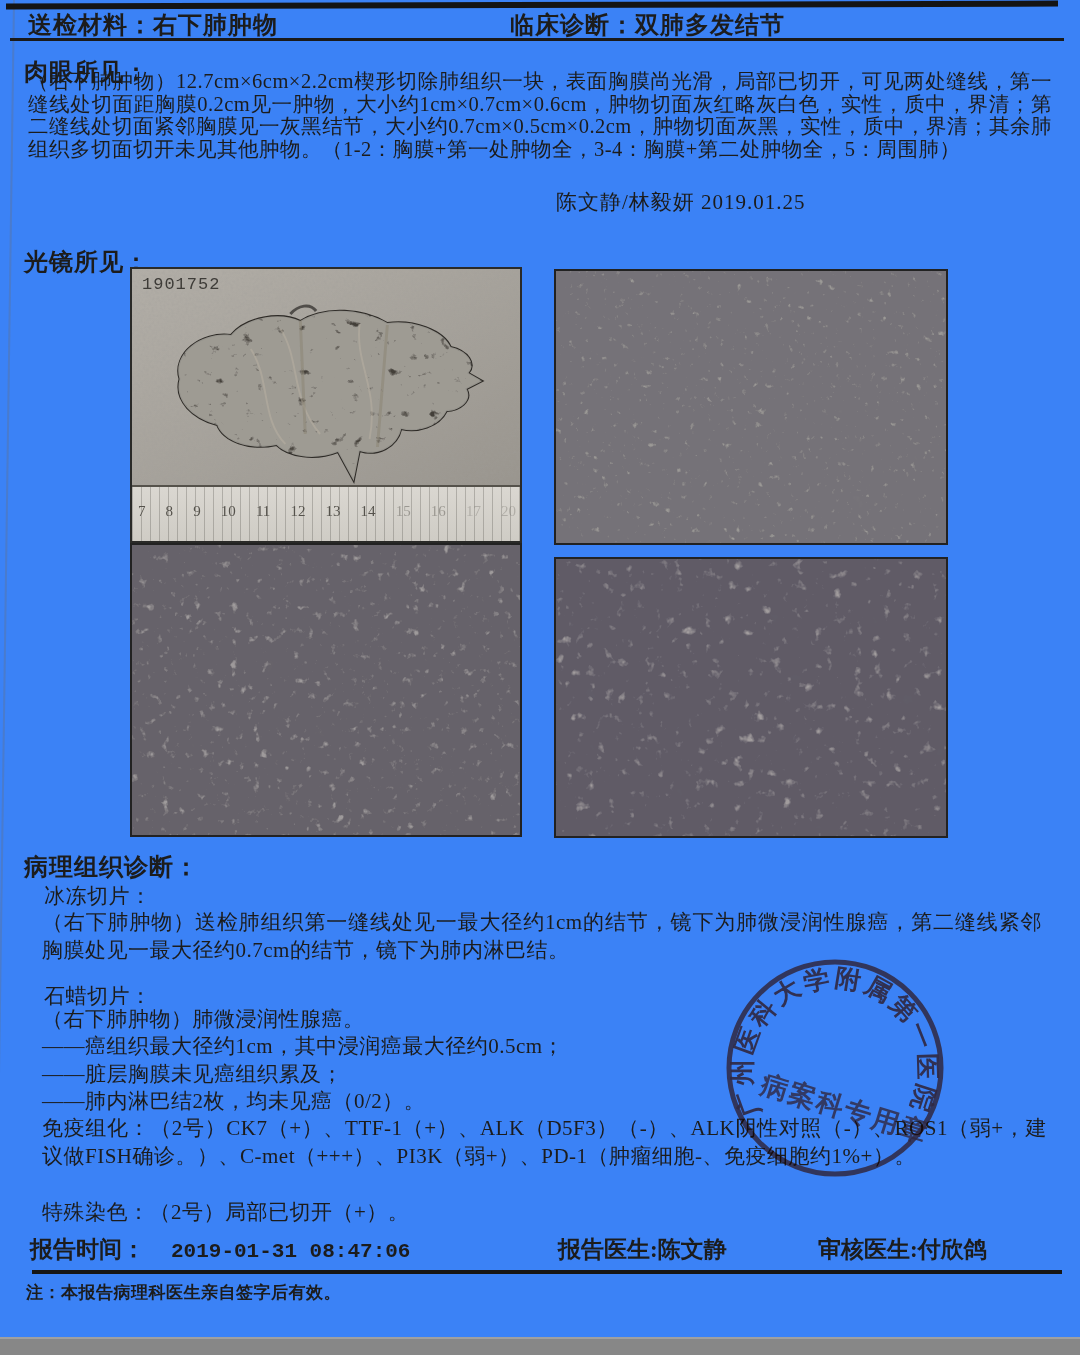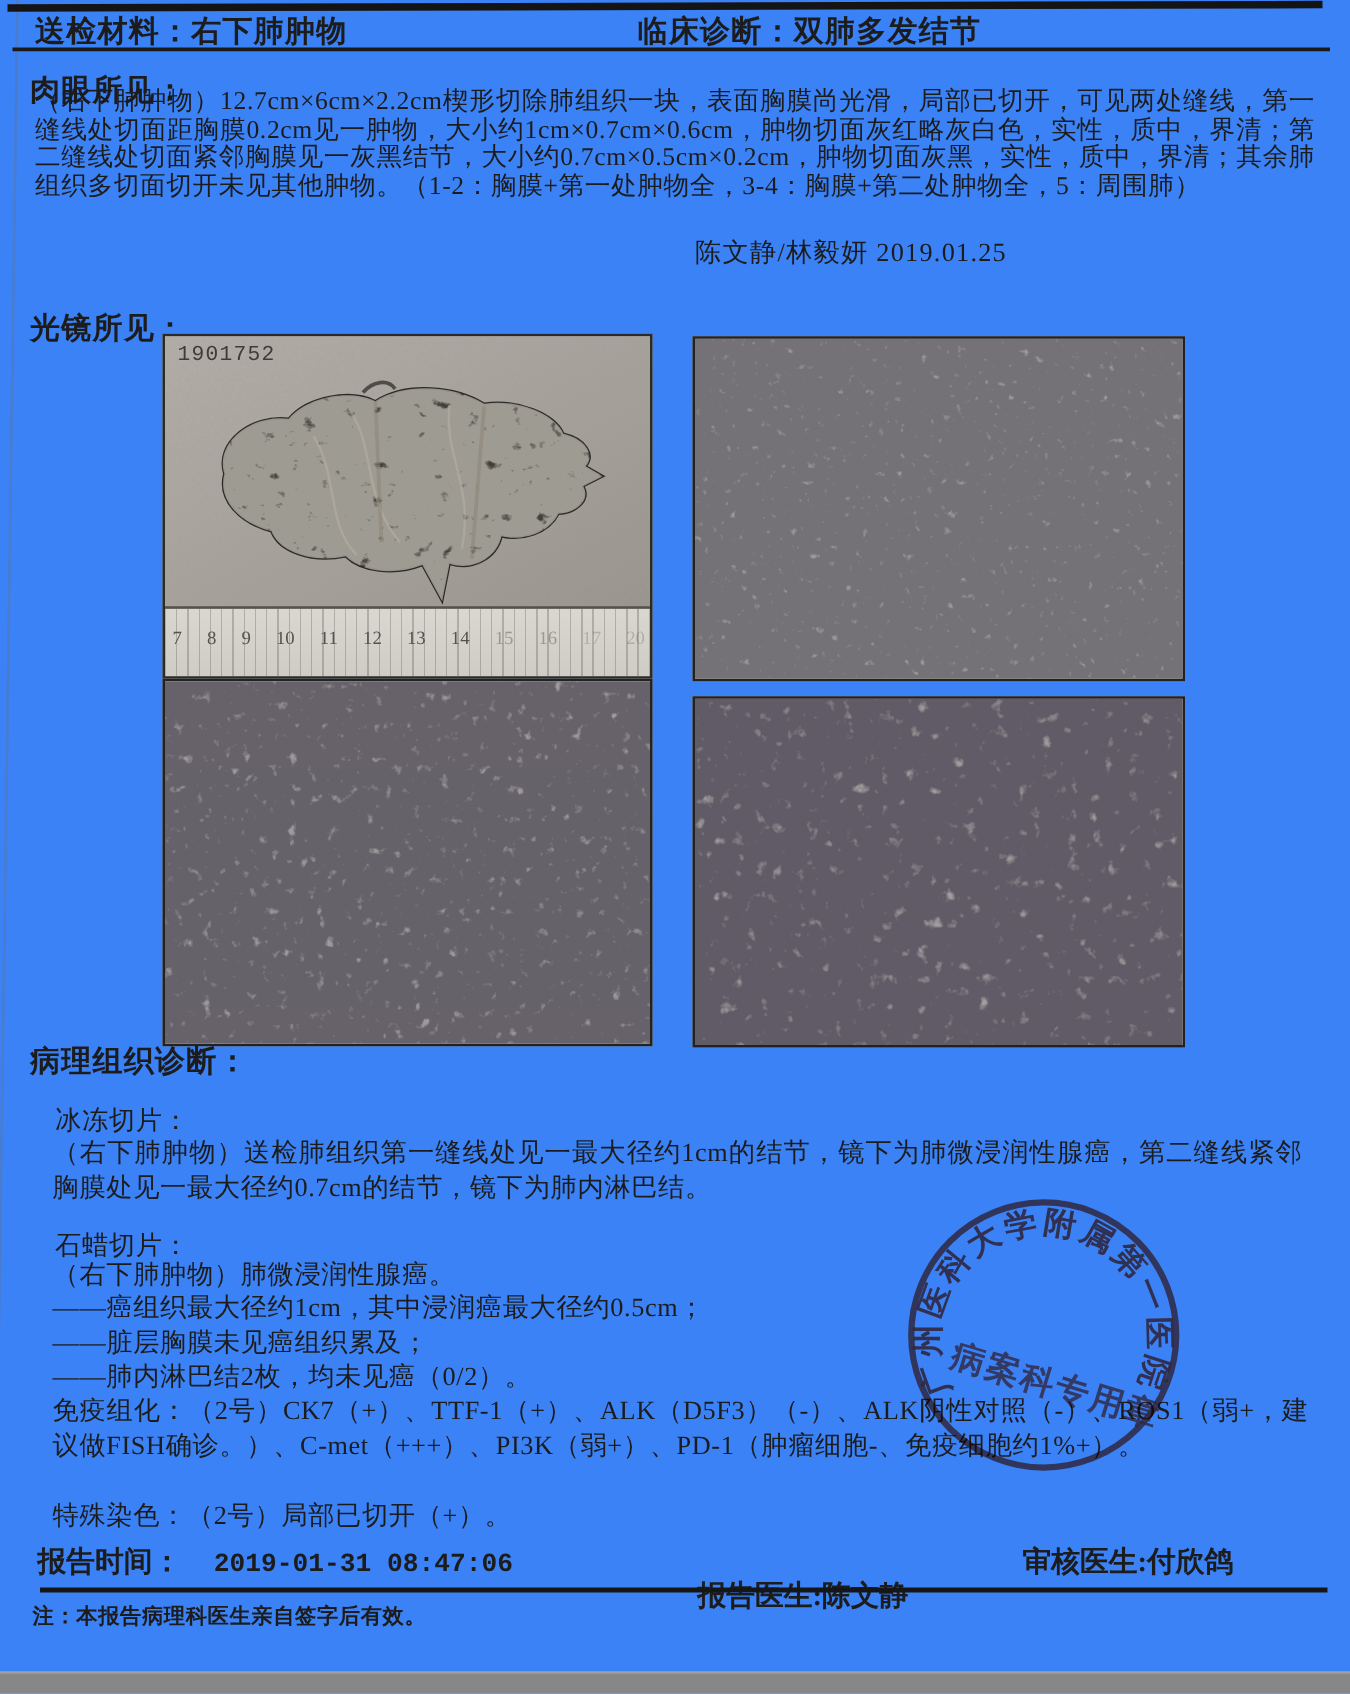--- a/index.html
+++ b/index.html
@@ -32,21 +32,21 @@
   .p2{left:554px;top:269px;width:394px;height:276px;}
   .p3{left:130px;top:543px;width:392px;height:294px;}
   .p4{left:554px;top:557px;width:394px;height:281px;}
   .diag-block{position:absolute;font-size:21px;letter-spacing:.5px;}
   .frozen-body{position:absolute;left:42px;top:908px;width:1000px;font-size:21px;line-height:28px;text-align:justify;letter-spacing:.5px;}
   .paraffin-lines{position:absolute;left:42px;top:1006px;font-size:21px;line-height:27.3px;letter-spacing:.5px;}
   .ihc{position:absolute;left:42px;top:1114px;width:1005px;font-size:21px;line-height:28px;text-align:justify;letter-spacing:.5px;}
   .special{position:absolute;left:42px;top:1198px;font-size:21px;letter-spacing:.5px;}
   .report-row{position:absolute;left:30px;top:1234px;width:1020px;font-size:23px;font-weight:bold;}
   .report-time-val{font-family:"Liberation Mono", monospace;font-size:21px;margin-left:26px;}
-  .report-doc{position:absolute;left:528px;top:0;margin-top:27px;}
+  .report-doc{position:absolute;left:528px;top:0;}
   .review-doc{position:absolute;left:788px;top:0;}
   .report-line{position:absolute;left:32px;top:1270px;width:1030px;height:4px;background:#161616;}
   .note{position:absolute;left:26px;top:1281px;font-size:17px;font-weight:bold;letter-spacing:.5px;}
   .bottom-bar{position:absolute;left:0;top:1337px;width:1080px;height:18px;background:#878787;border-top:2px solid #a0a0a0;}
   .stamp{position:absolute;left:723px;top:956px;width:224px;height:224px;opacity:.88;mix-blend-mode:multiply;pointer-events:none;}
   .ruler{
     position:absolute;left:0;bottom:0;width:100%;height:54px;
     background:
       repeating-linear-gradient(90deg, rgba(70,68,62,.28) 0 1px, transparent 1px 9px),
       linear-gradient(#dad7d1,#cfccc5);
@@ -174,21 +174,21 @@
             <feTurbulence type="fractalNoise" baseFrequency="0.10 0.09" numOctaves="3" seed="14"></feTurbulence>
           <feColorMatrix type="matrix" values="0 0 0 0 0.10 0 0 0 0 0.09 0 0 0 0 0.12 2.1 2.1 2.1 0 -1.6"></feColorMatrix>
           </filter>
       </defs>
       <rect width="394" height="281" fill="#b5b2ad"></rect>
       <rect width="394" height="281" filter="url(#h4a)" opacity=".85"></rect>
       <rect width="394" height="281" filter="url(#h4b)" opacity=".9"></rect>
     </svg>
   </div>
 
-  <div class="sec-title" style="left:24px;top:823px;">病理组织诊断：</div>
+  <div class="sec-title" style="left:24px;top:841px;">病理组织诊断：</div>
 
   <div class="diag-block" style="left:44px;top:882px;">冰冻切片：</div>
   <div class="frozen-body">（右下肺肿物）送检肺组织第一缝线处见一最大径约1cm的结节，镜下为肺微浸润性腺癌，第二缝线紧邻胸膜处见一最大径约0.7cm的结节，镜下为肺内淋巴结。</div>
 
   <div class="diag-block" style="left:44px;top:982px;">石蜡切片：</div>
   <div class="paraffin-lines">
     <div>（右下肺肿物）肺微浸润性腺癌。</div>
     <div>——癌组织最大径约1cm，其中浸润癌最大径约0.5cm；</div>
     <div>——脏层胸膜未见癌组织累及；</div>
     <div>——肺内淋巴结2枚，均未见癌（0/2）。</div>

